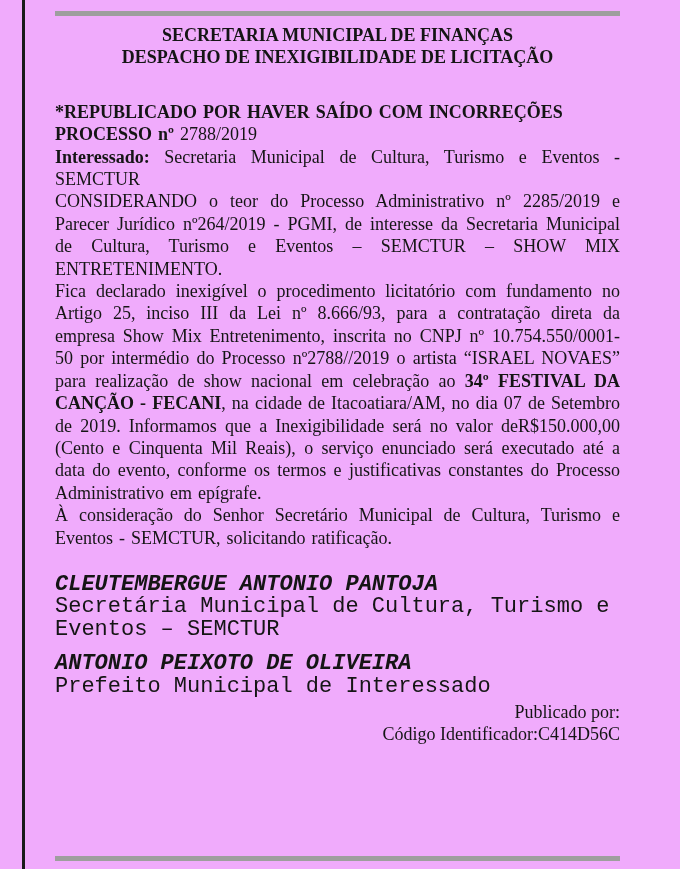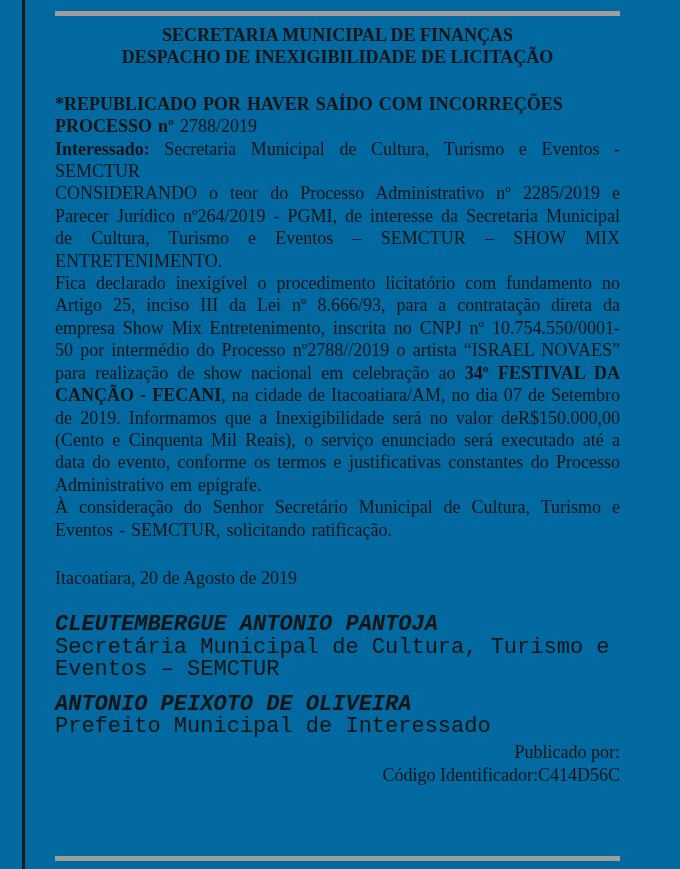--- a/index.html
+++ b/index.html
@@ -4,21 +4,21 @@
 <style>
   html, body {
     margin: 0;
     padding: 0;
     background: #ffffff;
   }
   .page {
     position: relative;
     width: 680px;
     height: 869px;
-    background: #0369a1;
+    background: #f0abfc;
     overflow: hidden;
     font-family: "Liberation Serif", "DejaVu Serif", serif;
     color: #151515;
   }
   .left-rule {
     position: absolute;
     left: 22px;
     top: 0;
     bottom: 0;
     width: 2.5px;
@@ -44,21 +44,21 @@
     bottom: 8px;
   }
   .doc-header {
     margin-top: 8px;
     text-align: center;
     font-weight: bold;
     font-size: 18px;
     line-height: 22.4px;
   }
   .body-block {
-    margin-top: 24px;
+    margin-top: 32px;
   }
   .body-p {
     margin: 0;
     font-size: 18px;
     line-height: 22.4px;
     text-align: justify;
     word-spacing: 1.5px;
   }
   .body-p b, .body-p strong { font-weight: bold; }
   .dateline {
@@ -122,23 +122,20 @@
       <p class="body-p">
         <span>Fica declarado inexigível o procedimento licitatório com fundamento no Artigo 25, inciso III da Lei nº 8.666/93, para a contratação direta da empresa Show Mix Entretenimento, inscrita no CNPJ nº 10.754.550/0001-50 por intermédio do Processo nº2788//2019 o artista “ISRAEL NOVAES” para realização de show nacional em celebração ao </span><strong>34º FESTIVAL DA CANÇÃO - FECANI</strong><span>, na cidade de Itacoatiara/AM, no dia 07 de Setembro de 2019. Informamos que a Inexigibilidade será no valor deR$150.000,00 (Cento e Cinquenta Mil Reais), o serviço enunciado será executado até a data do evento, conforme os termos e justificativas constantes do Processo Administrativo em epígrafe.</span>
       </p>
 
       <p class="body-p">
         <span>À consideração do Senhor Secretário Municipal de Cultura, Turismo e Eventos - SEMCTUR, solicitando ratificação.</span>
       </p>
 
     </div>
 
-    <p class="dateline">
-      <span>Itacoatiara, 20 de Agosto de 2019</span>
-    </p>
 
     <div class="signature">
       <div class="sig-name">CLEUTEMBERGUE ANTONIO PANTOJA</div>
       <div class="sig-title">Secretária Municipal de Cultura, Turismo e Eventos – SEMCTUR</div>
     </div>
 
     <div class="signature" style="margin-top:12px;">
       <div class="sig-name">ANTONIO PEIXOTO DE OLIVEIRA</div>
       <div class="sig-title">Prefeito Municipal de Interessado</div>
     </div>

